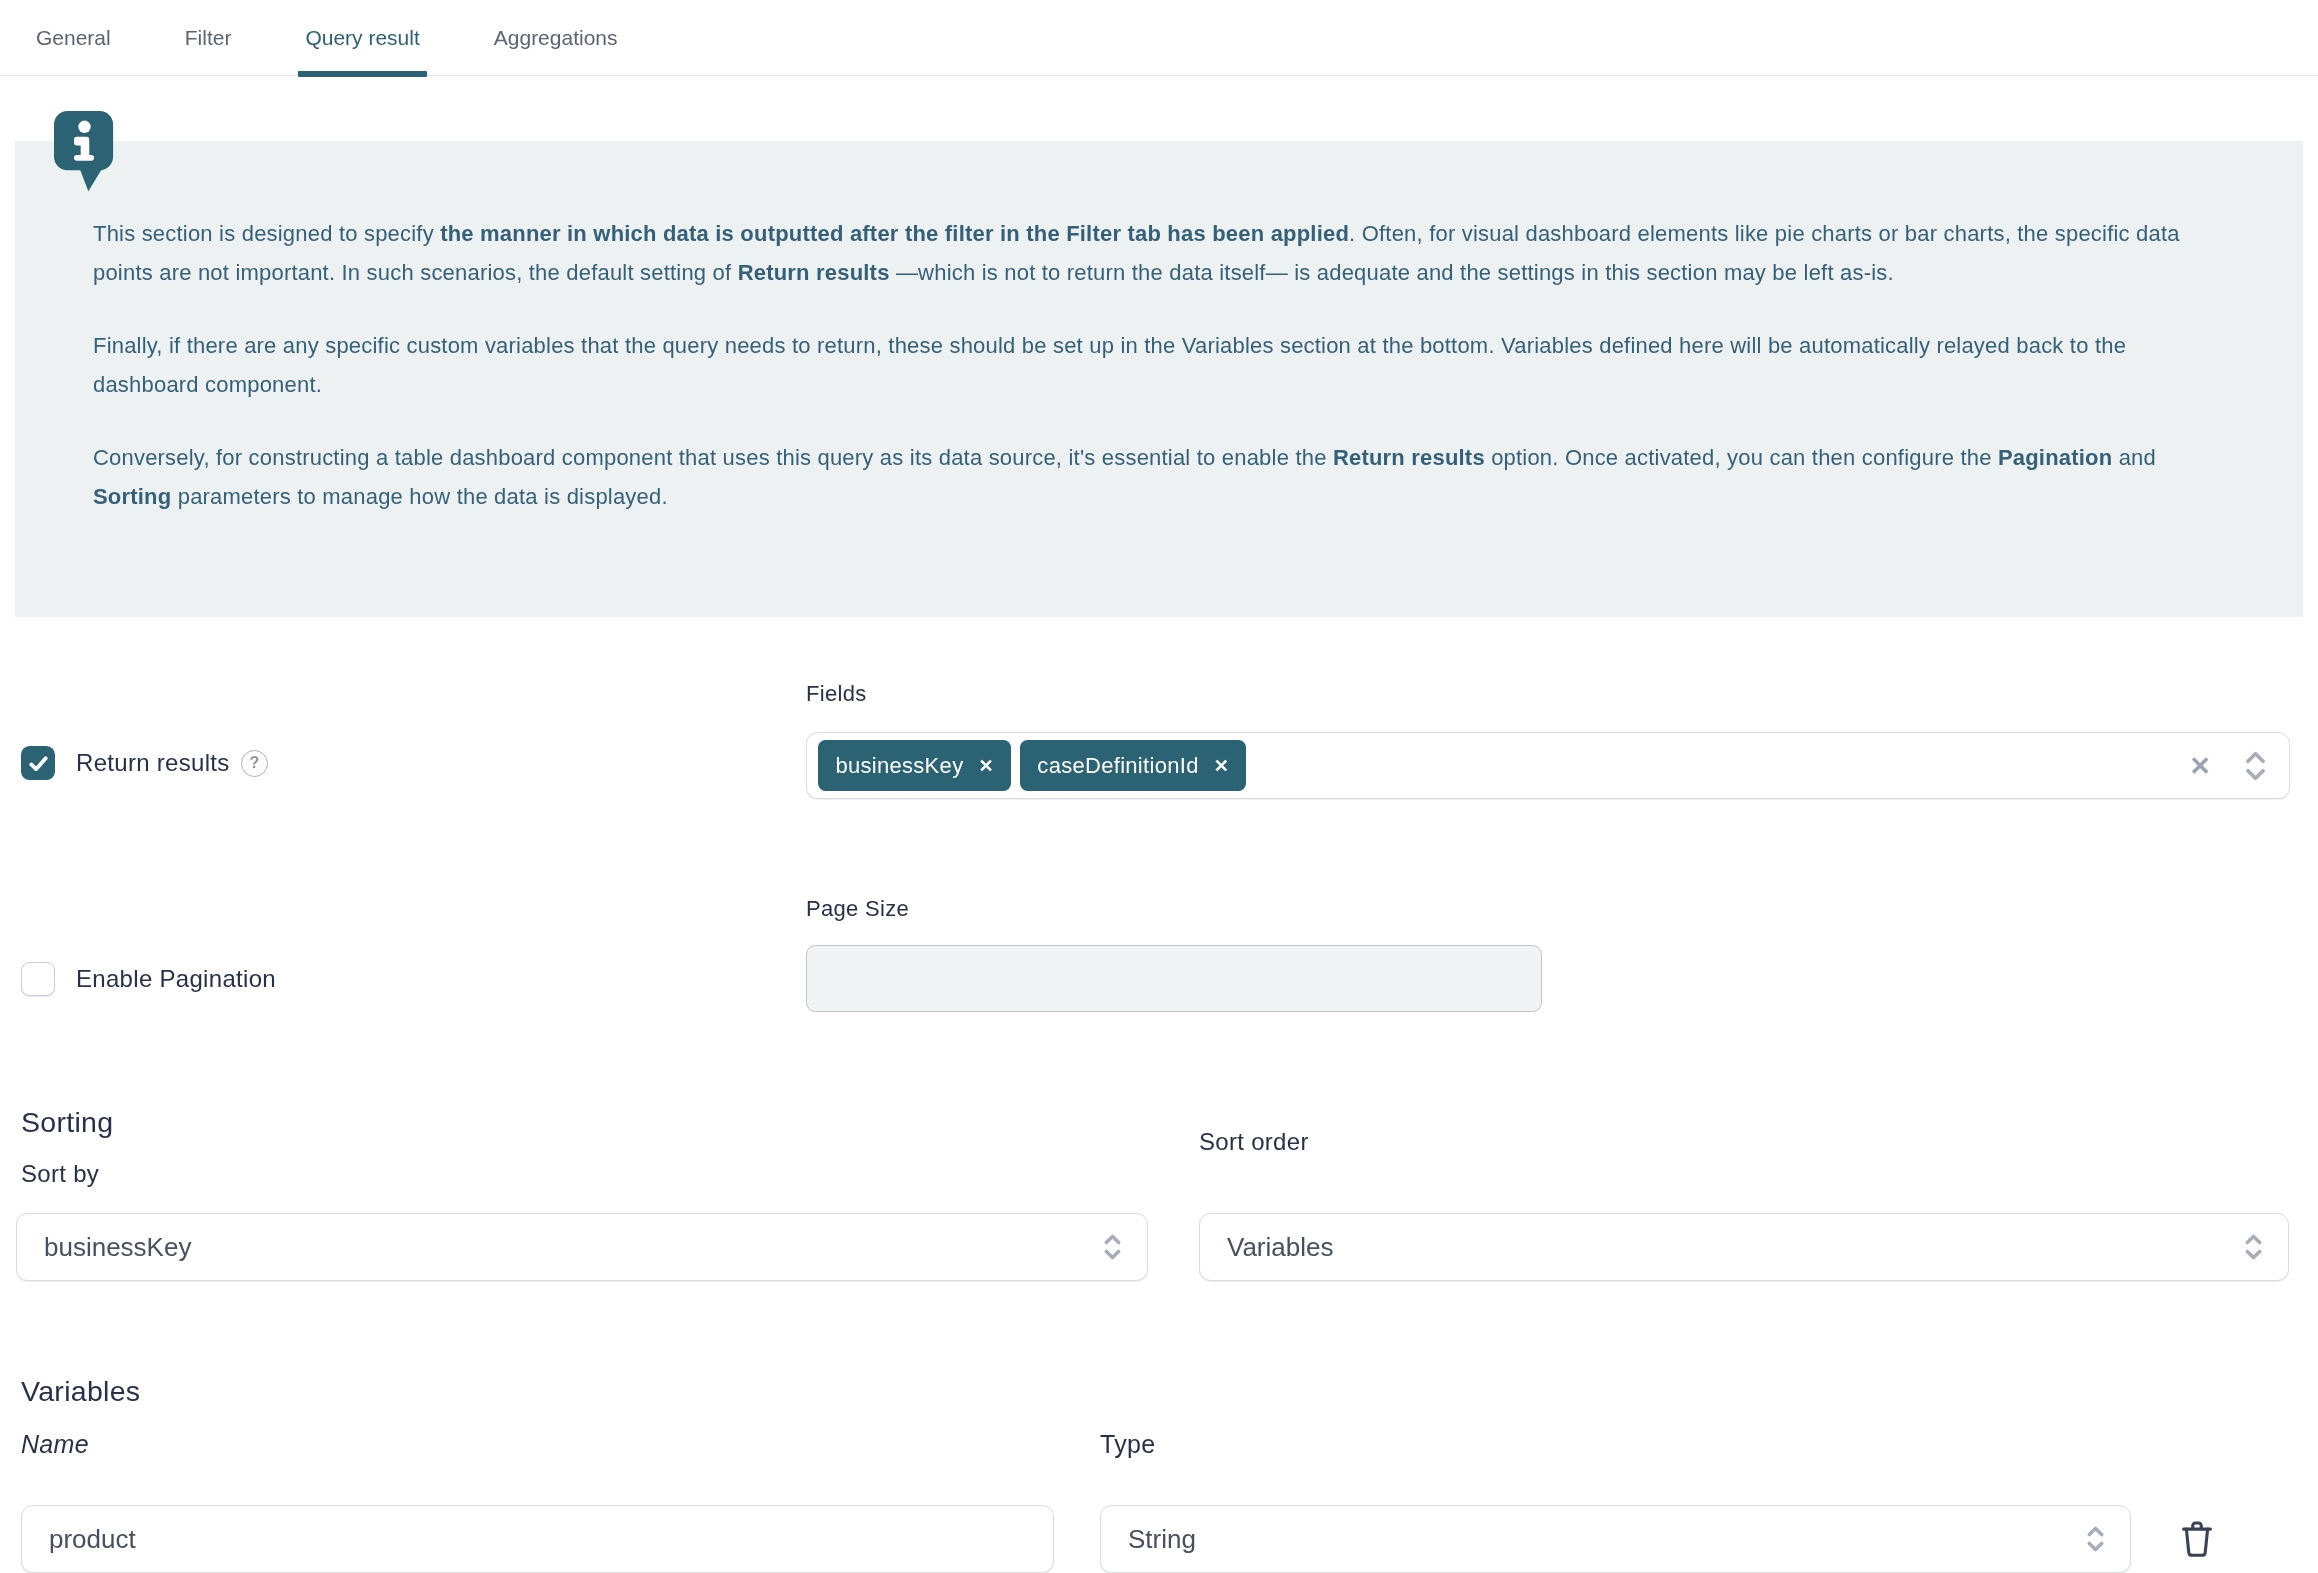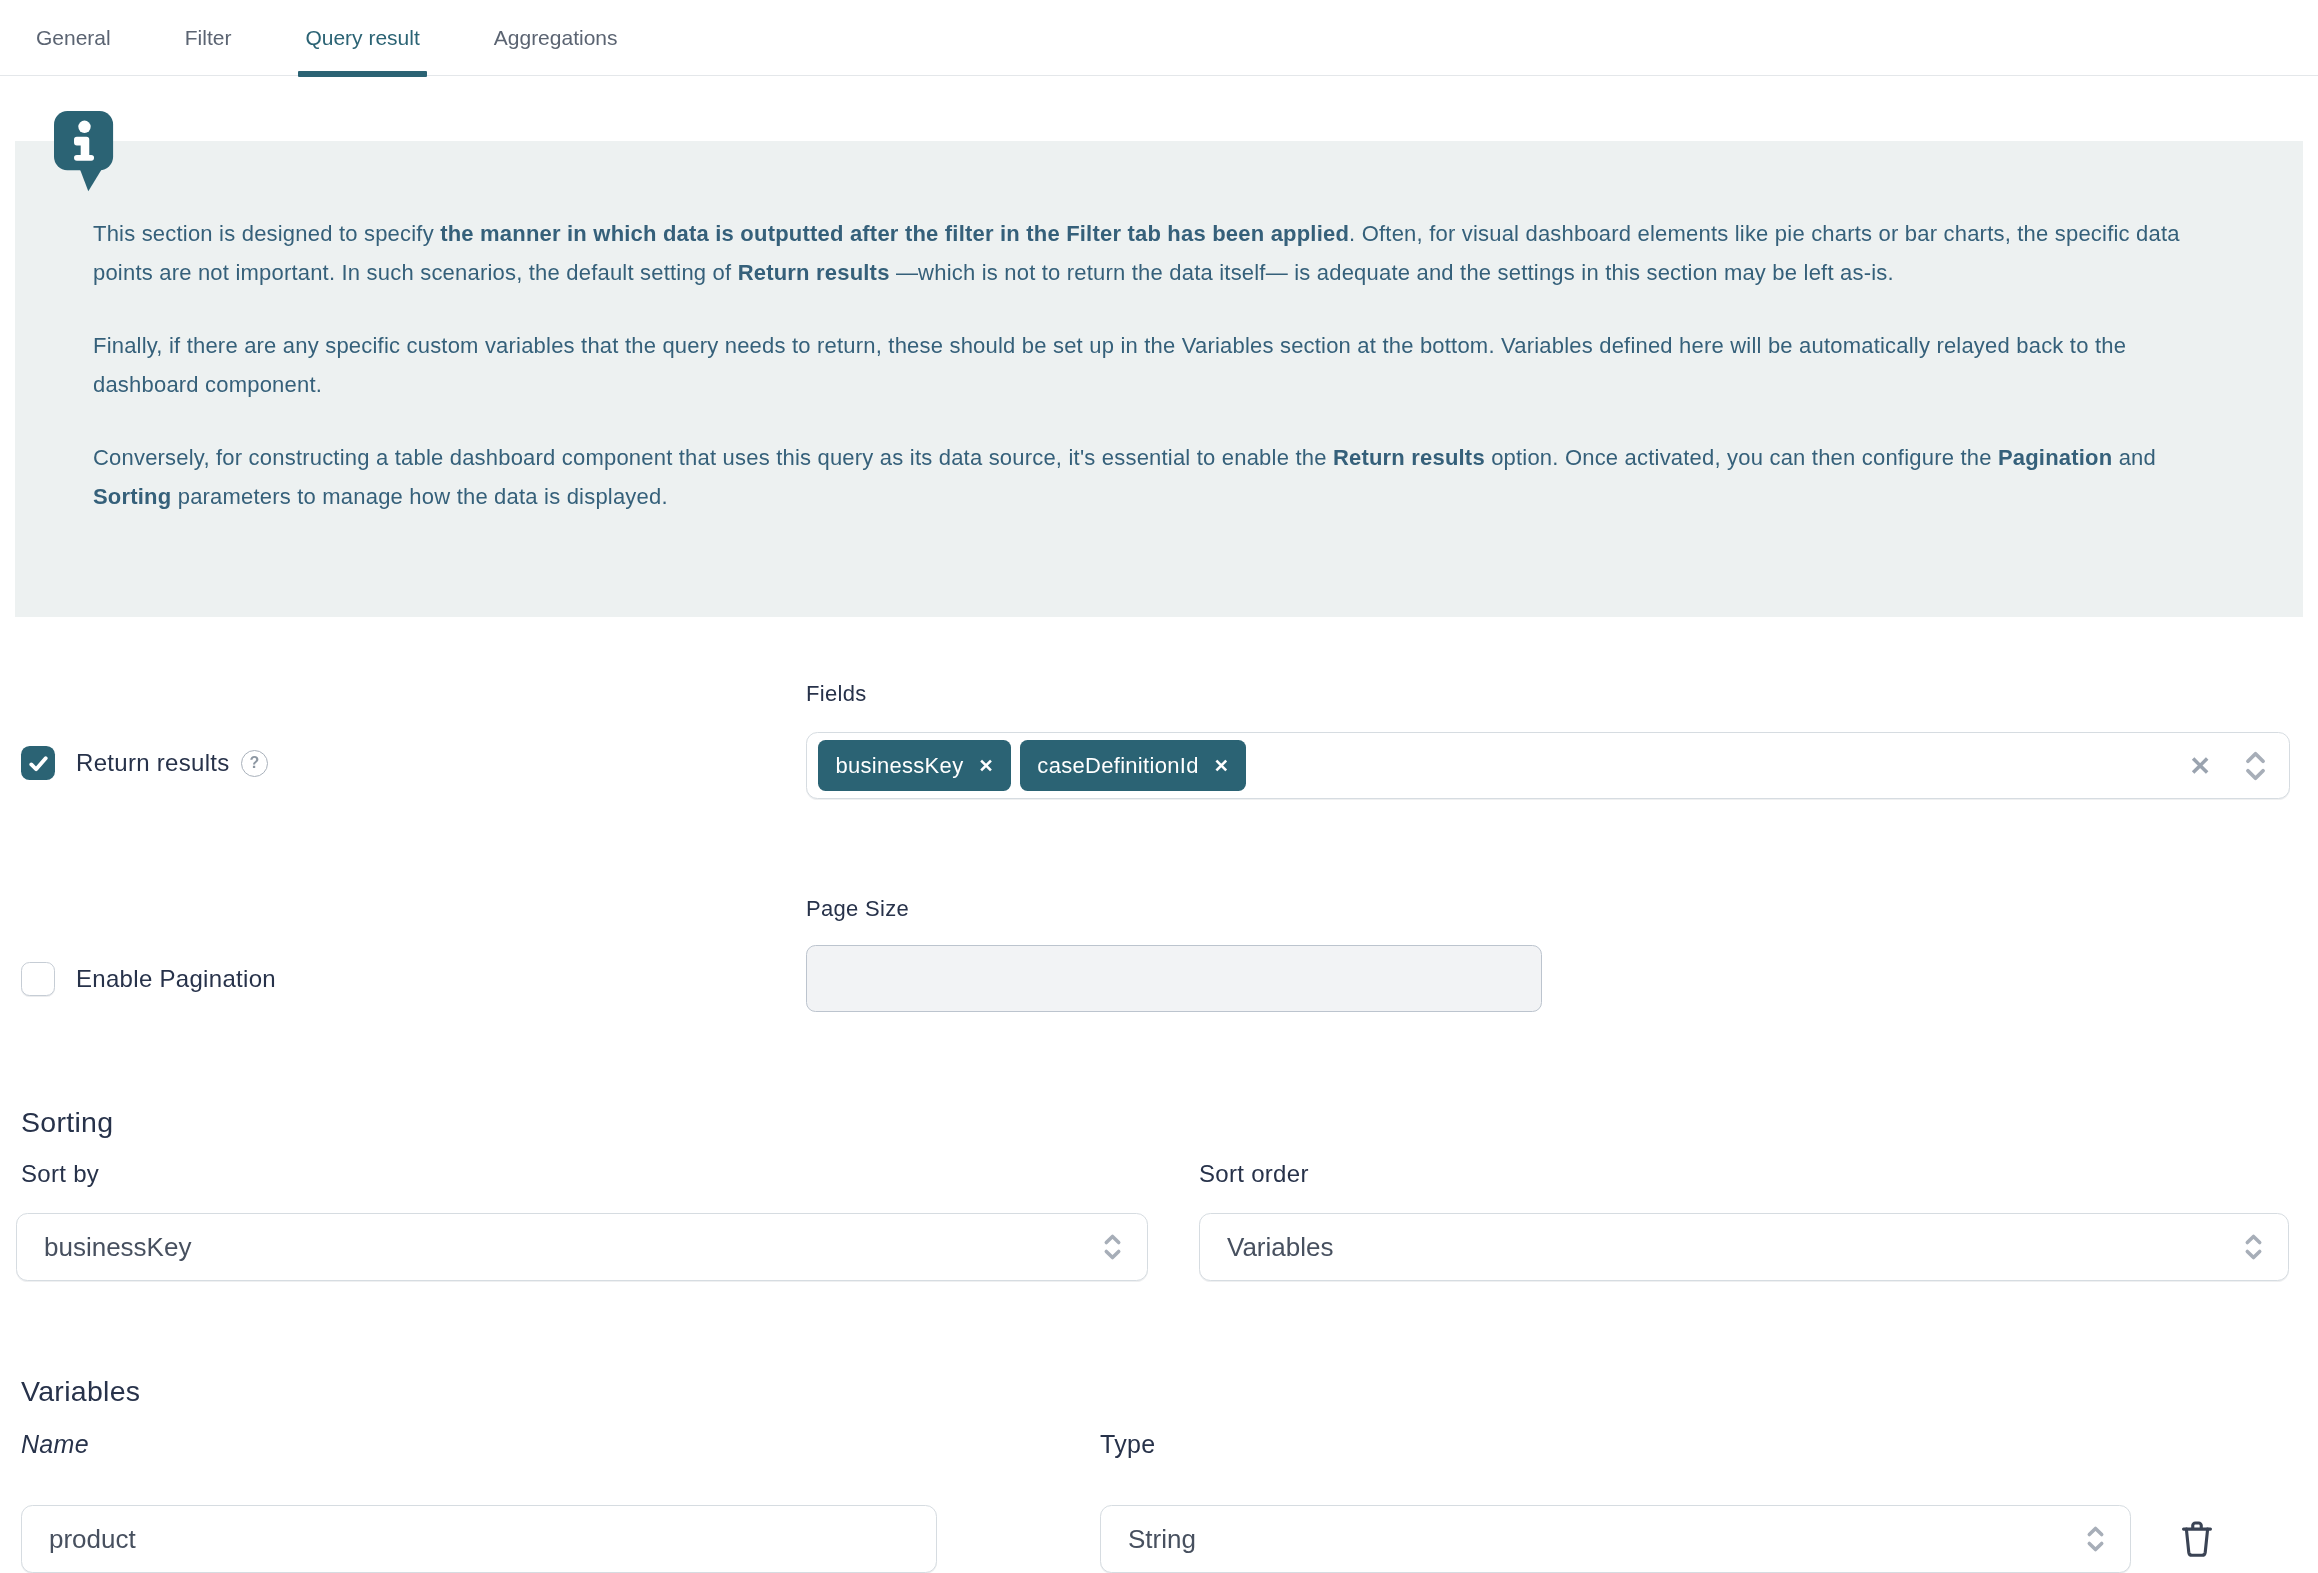--- a/index.html
+++ b/index.html
@@ -188,36 +188,36 @@
   <div class="field-label" style="left:21px;top:1160px;font-size:24px;">Sort by</div>
   <div class="select" style="left:16px;top:1213px;width:1132px;">
     <span class="value">businessKey</span>
     <span class="stepper">
       <svg width="23" height="32" viewBox="0 0 26 36">
         <polyline points="6,13 13,6 20,13" fill="none" stroke="#a7aeb8" stroke-width="4" stroke-linecap="round" stroke-linejoin="round"></polyline>
         <polyline points="6,23 13,30 20,23" fill="none" stroke="#a7aeb8" stroke-width="4" stroke-linecap="round" stroke-linejoin="round"></polyline>
       </svg>
     </span>
   </div>
-  <div class="field-label" style="left:1199px;top:1160px;font-size:24px;">Sort order</div>
+  <div class="field-label" style="left:1199px;top:1128px;font-size:24px;">Sort order</div>
   <div class="select" style="left:1199px;top:1213px;width:1090px;">
     <span class="value">Variables</span>
     <span class="stepper">
       <svg width="23" height="32" viewBox="0 0 26 36">
         <polyline points="6,13 13,6 20,13" fill="none" stroke="#a7aeb8" stroke-width="4" stroke-linecap="round" stroke-linejoin="round"></polyline>
         <polyline points="6,23 13,30 20,23" fill="none" stroke="#a7aeb8" stroke-width="4" stroke-linecap="round" stroke-linejoin="round"></polyline>
       </svg>
     </span>
   </div>
 
   <div class="section-heading" style="left:21px;top:1375px;">Variables</div>
   <div class="field-label" style="left:21px;top:1430px;font-size:25px;font-style:italic;">Name</div>
   <div class="field-label" style="left:1100px;top:1430px;font-size:25px;">Type</div>
 
-  <div class="text-input" style="left:21px;top:1505px;width:916px;">
+  <div class="text-input" style="left:21px;top:1505px;width:1033px;">
     <span class="value">product</span>
   </div>
   <div class="select" style="left:1100px;top:1505px;width:1031px;">
     <span class="value">String</span>
     <span class="stepper">
       <svg width="23" height="32" viewBox="0 0 26 36">
         <polyline points="6,13 13,6 20,13" fill="none" stroke="#a7aeb8" stroke-width="4" stroke-linecap="round" stroke-linejoin="round"></polyline>
         <polyline points="6,23 13,30 20,23" fill="none" stroke="#a7aeb8" stroke-width="4" stroke-linecap="round" stroke-linejoin="round"></polyline>
       </svg>
     </span>

